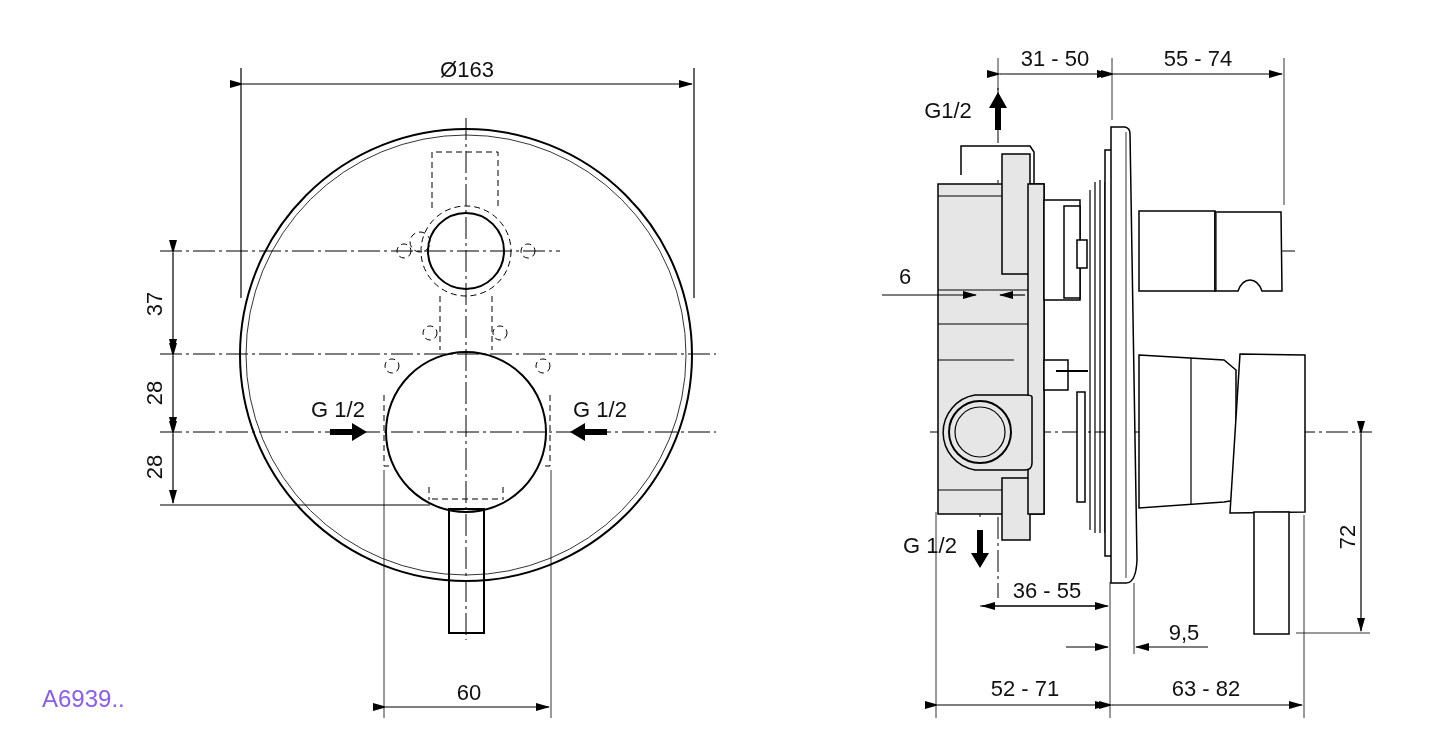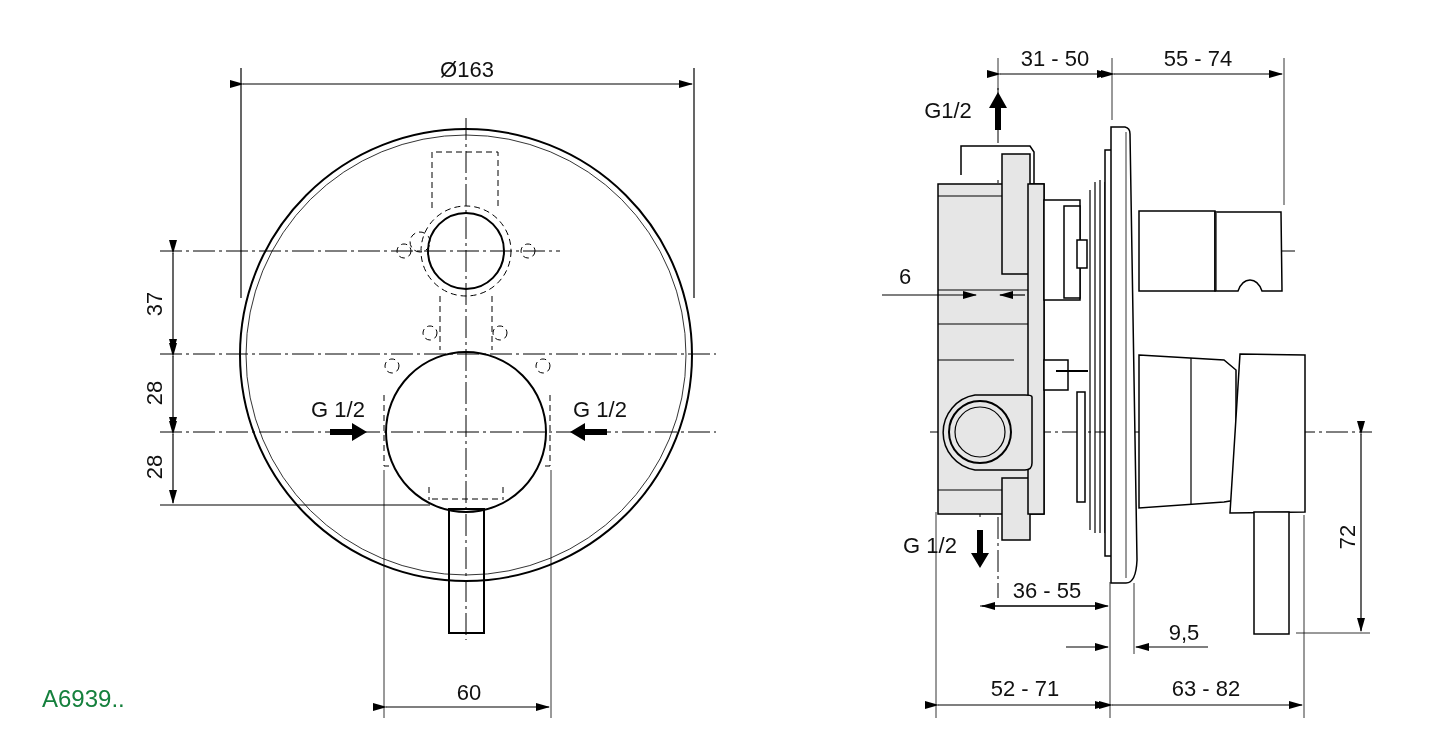--- a/index.html
+++ b/index.html
@@ -7,21 +7,21 @@
   svg{position:absolute;left:0;top:0;}
   .lbl{font-family:"Liberation Sans",sans-serif;font-size:22px;fill:#111;}
   .ln{stroke:#000;fill:none;stroke-width:1.2;}
   .thk{stroke:#000;fill:none;stroke-width:2;}
   .thin{stroke:#000;fill:none;stroke-width:0.8;}
   .ctr{stroke:#000;fill:none;stroke-width:1;stroke-dasharray:22 4 3 4;}
   .dash{stroke:#000;fill:none;stroke-width:1;stroke-dasharray:6 4;}
   .grey{fill:#e6e6e6;stroke:#000;stroke-width:1.5;}
   .wh{fill:#fff;stroke:#000;stroke-width:1.5;}
   .arrow{fill:#000;}
-  .code{position:absolute;left:42px;top:685px;font-size:24px;color:#15803d;}
+  .code{position:absolute;left:42px;top:685px;font-size:24px;color:#8b5cf6;}
 </style>
 </head>
 <body>
 
 <svg width="1431" height="750" viewBox="0 0 1431 750">
   <defs>
     <marker id="ah" markerWidth="14" markerHeight="8" refX="13" refY="4" orient="auto" markerUnits="userSpaceOnUse">
       <path d="M0,0 L14,4 L0,8 Z" fill="#000"></path>
     </marker>
   </defs>

